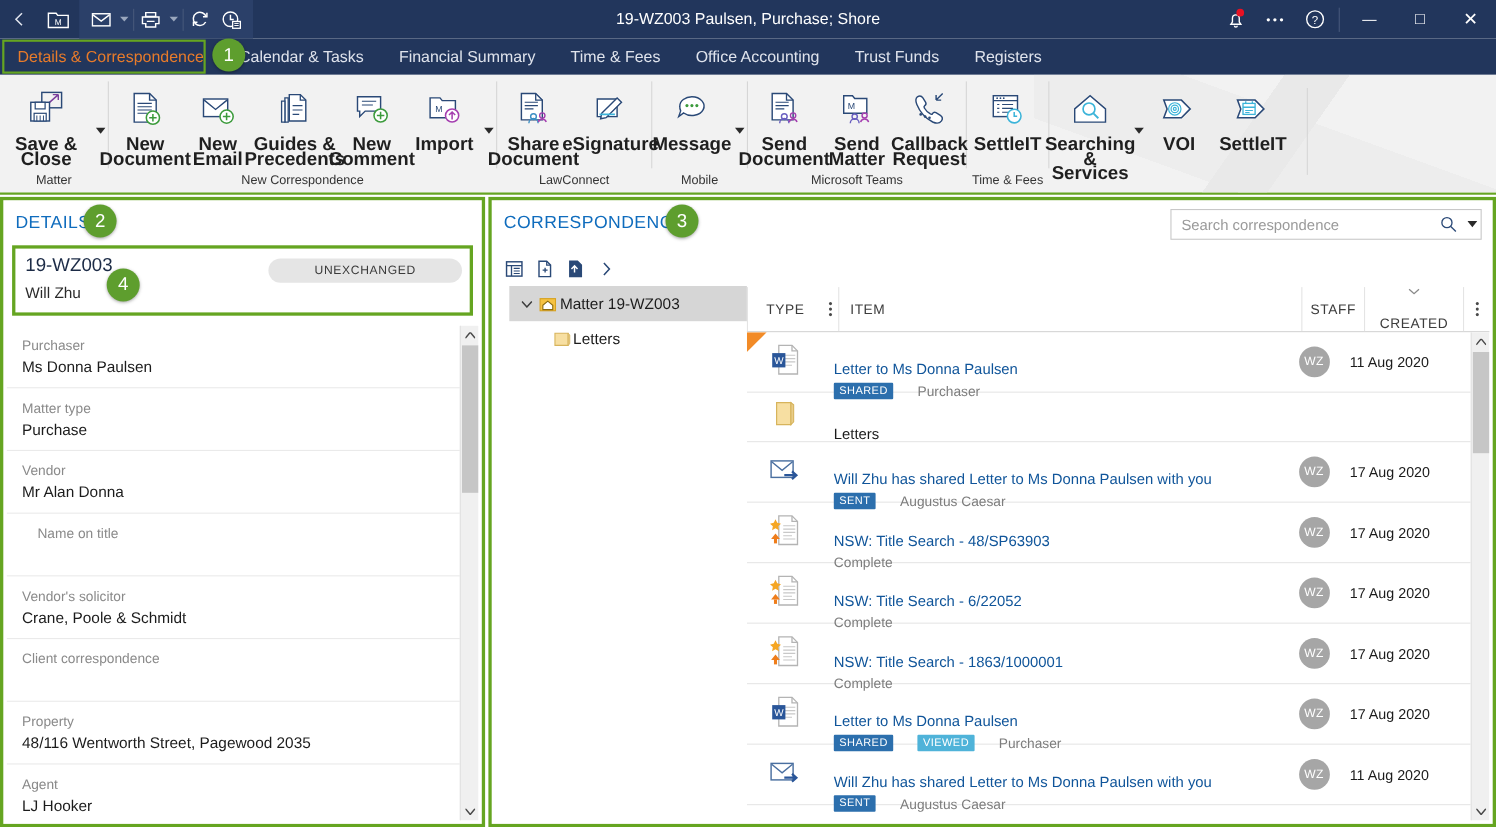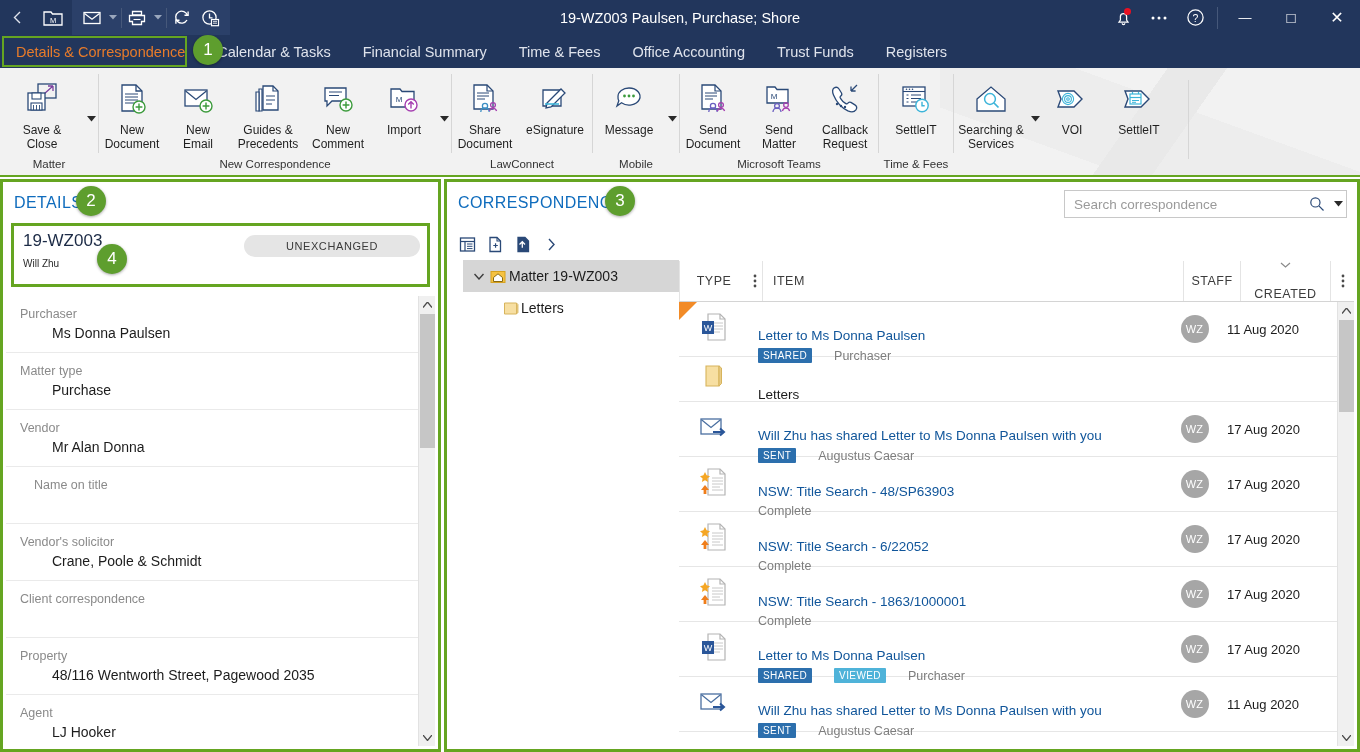--- a/index.html
+++ b/index.html
@@ -92,22 +92,23 @@
     text-align: center; font-size: 11.5px; color: #333; height: 18px; line-height: 15px;
   }
   .rdiv { width: 1px; background: #d6d6d6; margin: 6px 0 22px 0; height: 79px; }
   .rbtn {
     width: 66px; display: flex; flex-direction: column; align-items: center;
     padding-top: 2px;
   }
   .rbtn.wide { width: 74px; }
   .rbtn-ico { height: 46px; display: flex; align-items: center; justify-content: center; }
   .rbtn-lbl {
-    font-size: 12px; color: #1f1f1f; text-align: center; line-height: 13.5px;
+    font-size: 17px; color: #1f1f1f; text-align: center; line-height: 13.5px;
     margin-top: 2px;
+    font-weight: bold;
   }
   .rcaret {
     width: 14px; display: flex; align-items: flex-start; justify-content: center;
     padding-top: 42px;
   }
 
   
   .main { position: absolute; top: 179px; left: 0; width: 1360px; height: 573px; background:#fff; }
 
   
@@ -119,36 +120,36 @@
     height: 41px; display: flex; align-items: center; padding-left: 11px;
   }
   .details-hdr-txt {
     color: #0f6cbd; font-size: 16px; letter-spacing: .4px;
   }
   .matter-card {
     margin: 0 8px; height: 64px; border: 3px solid #65a521;
     position: relative; background:#fff;
   }
   .mc-id { position: absolute; left: 9px; top: 5px; font-size: 17px; color: #1c2b46; }
-  .mc-name { position: absolute; left: 9px; top: 32px; font-size: 10px; color: #2b2b2b; }
+  .mc-name { position: absolute; left: 9px; top: 32px; font-size: 14px; color: #2b2b2b; }
   .mc-badge {
     position: absolute; right: 7px; top: 9px; width: 176px; height: 22px;
     background: #e5e5e5; border-radius: 11px;
     display: flex; align-items: center; justify-content: center;
     font-size: 11px; color: #3a3a3a; letter-spacing: .6px;
   }
   .det-fields {
     position: absolute; left: 3px; right: 3px; top: 114px; bottom: 3px;
     overflow: hidden; background: #fff;
   }
   .det-scrollarea { position: absolute; left: 0; top: 0; right: 17px; bottom: 0; }
   .dfield { border-bottom: 1px solid #eaeaea; padding: 10px 0 8px 14px; }
   .dfield-lbl { font-size: 12.5px; color: #8a8a8a; line-height: 17px; }
   .dfield-lbl.indent { padding-left: 14px; }
-  .dfield-val { font-size: 14px; color: #1c1c1c; line-height: 21px; min-height: 21px; margin-left: 32px; }
+  .dfield-val { font-size: 14px; color: #1c1c1c; line-height: 21px; min-height: 21px; }
   .det-sb {
     position: absolute; right: 0; top: 0; width: 17px; bottom: 0; background: #f0f0f0;
     border-left: 1px solid #e2e2e2;
   }
   .det-sb-up, .det-sb-dn {
     position: absolute; left: 0; width: 17px; height: 17px;
     display: flex; align-items: center; justify-content: center; color: #555; font-size: 9px;
   }
   .det-sb-up { top: 0; }
   .det-sb-dn { bottom: 0; }

